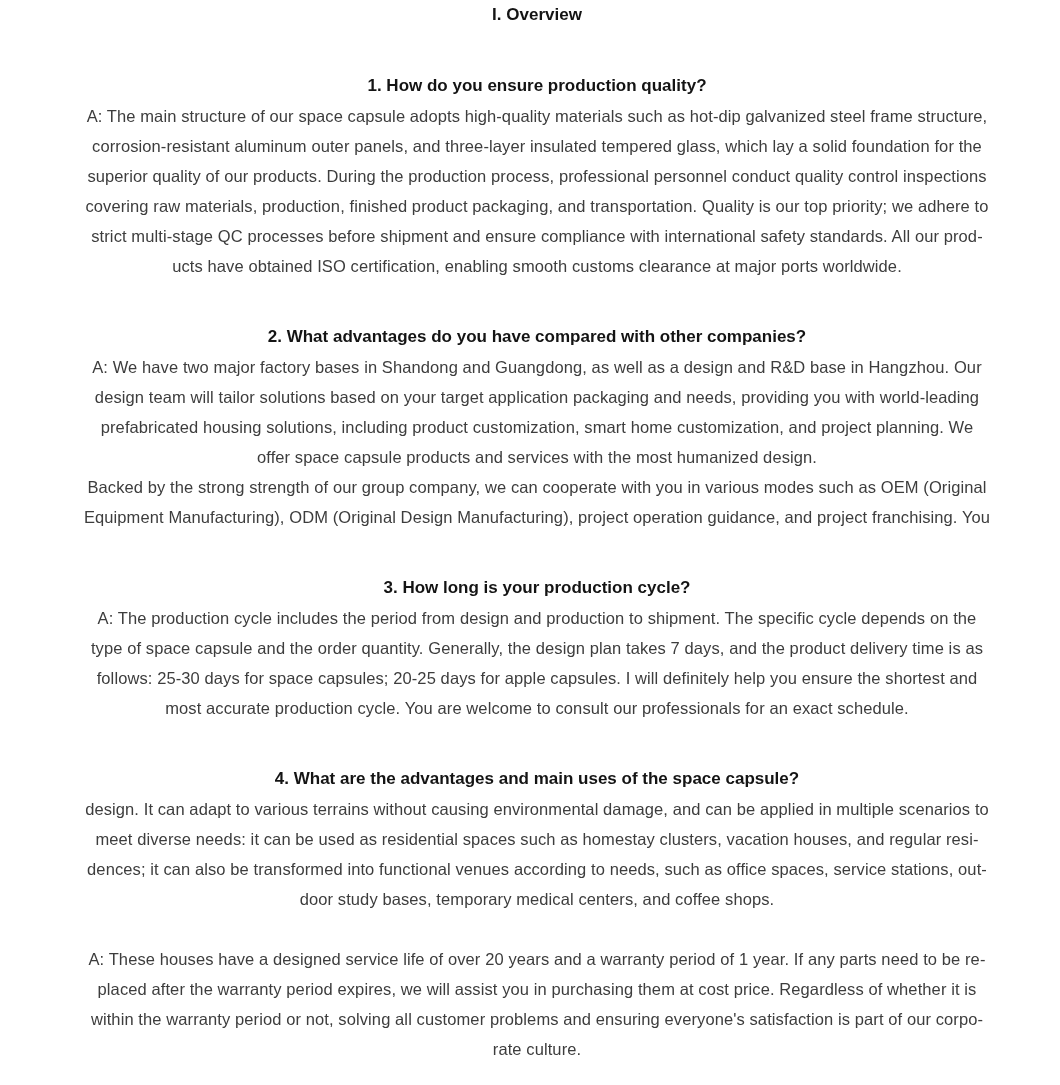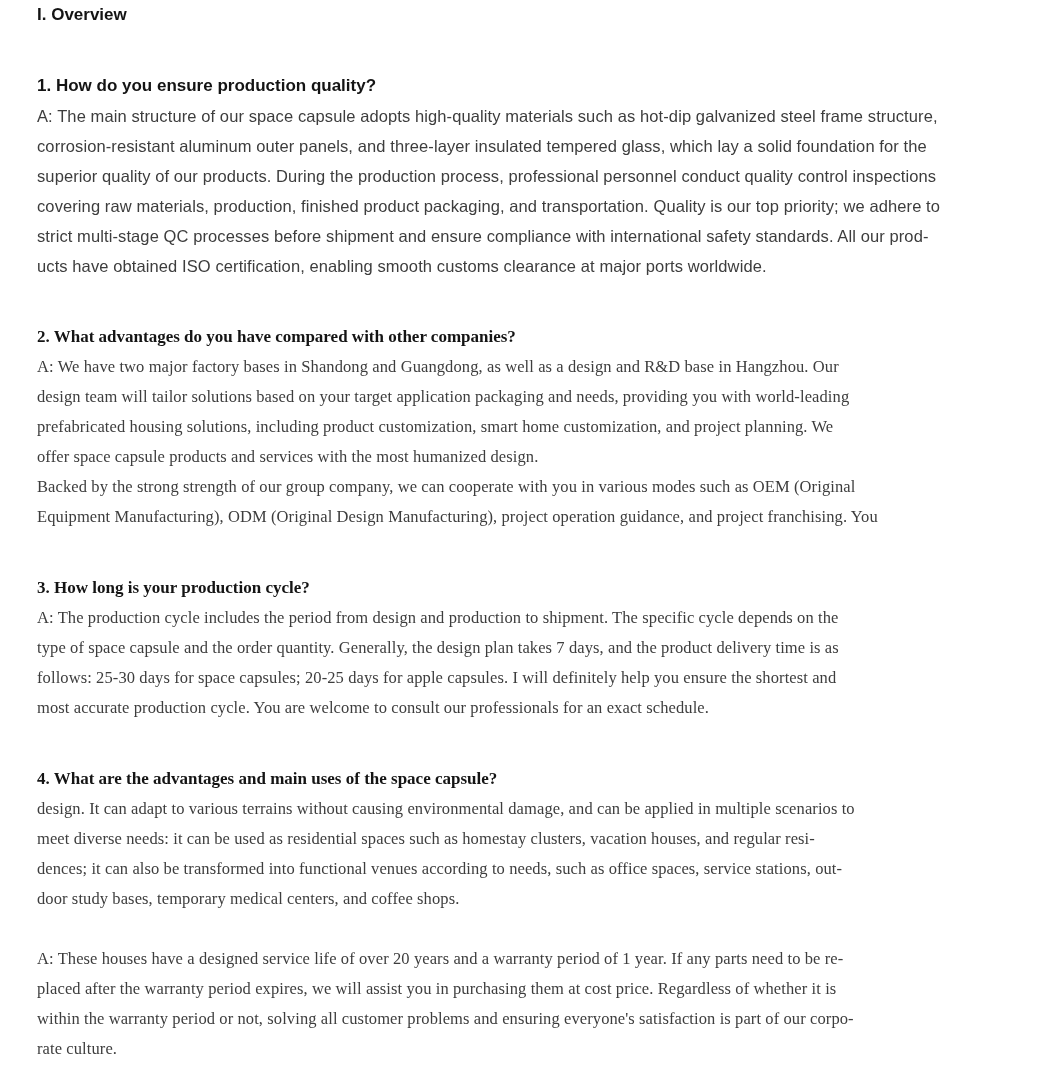--- a/index.html
+++ b/index.html
@@ -9,20 +9,21 @@
   }
   body {
     width: 1060px;
     height: 1085px;
     overflow: hidden;
     font-family: "Liberation Sans", sans-serif;
   }
   .page {
     padding: 0 0 0 37px;
     width: 1000px;
+    text-align: center;
   }
   .line {
     height: 30px;
     line-height: 30px;
     white-space: nowrap;
   }
   .title {
     font-size: 17px;
     font-weight: 700;
     color: #141414;
@@ -34,21 +35,20 @@
     margin-top: 41px;
   }
   .body-line {
     font-size: 16.5px;
     font-weight: 400;
     color: #3d3d3d;
     letter-spacing: 0.1px;
   }
   .section + .section {
     margin-top: 30px;
-    font-family: Liberation Serif, serif;
   }
 </style>
 </head>
 <body>
 
 <div class="page">
   <div class="line title">I. Overview</div>
   <div id="sections">
   <section class="section">
     <div class="line question">1. How do you ensure production quality?</div>

